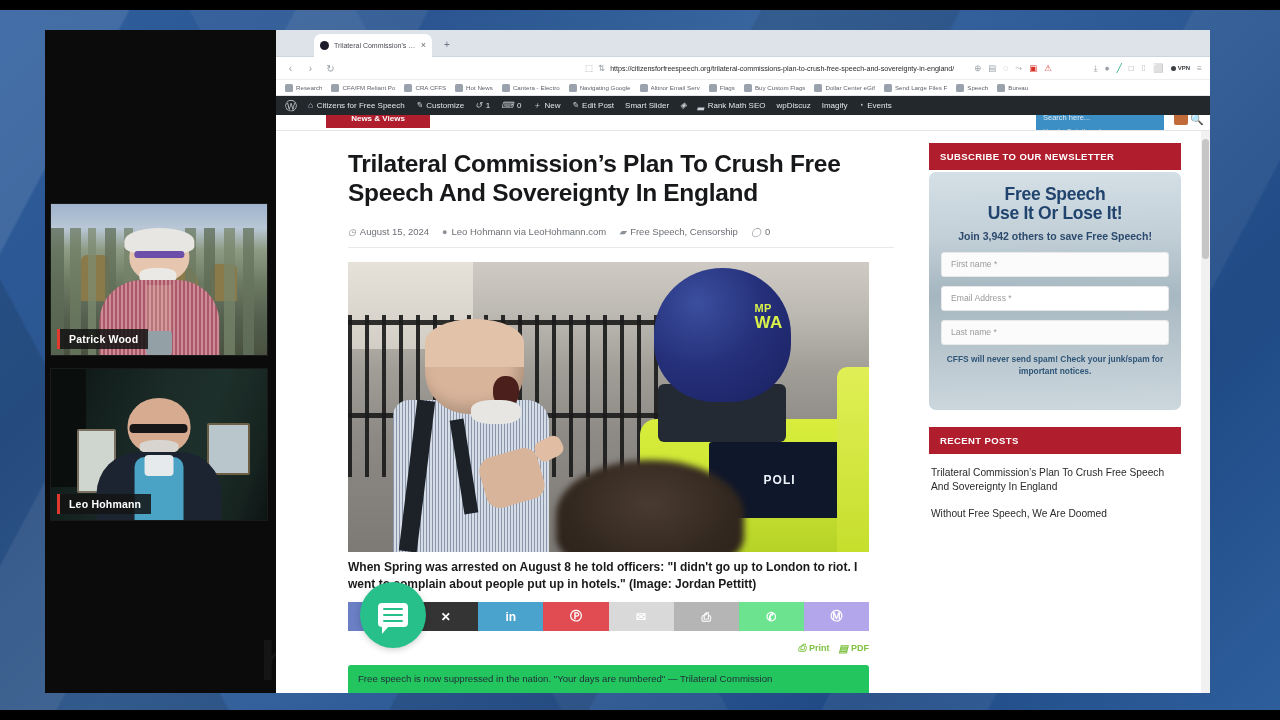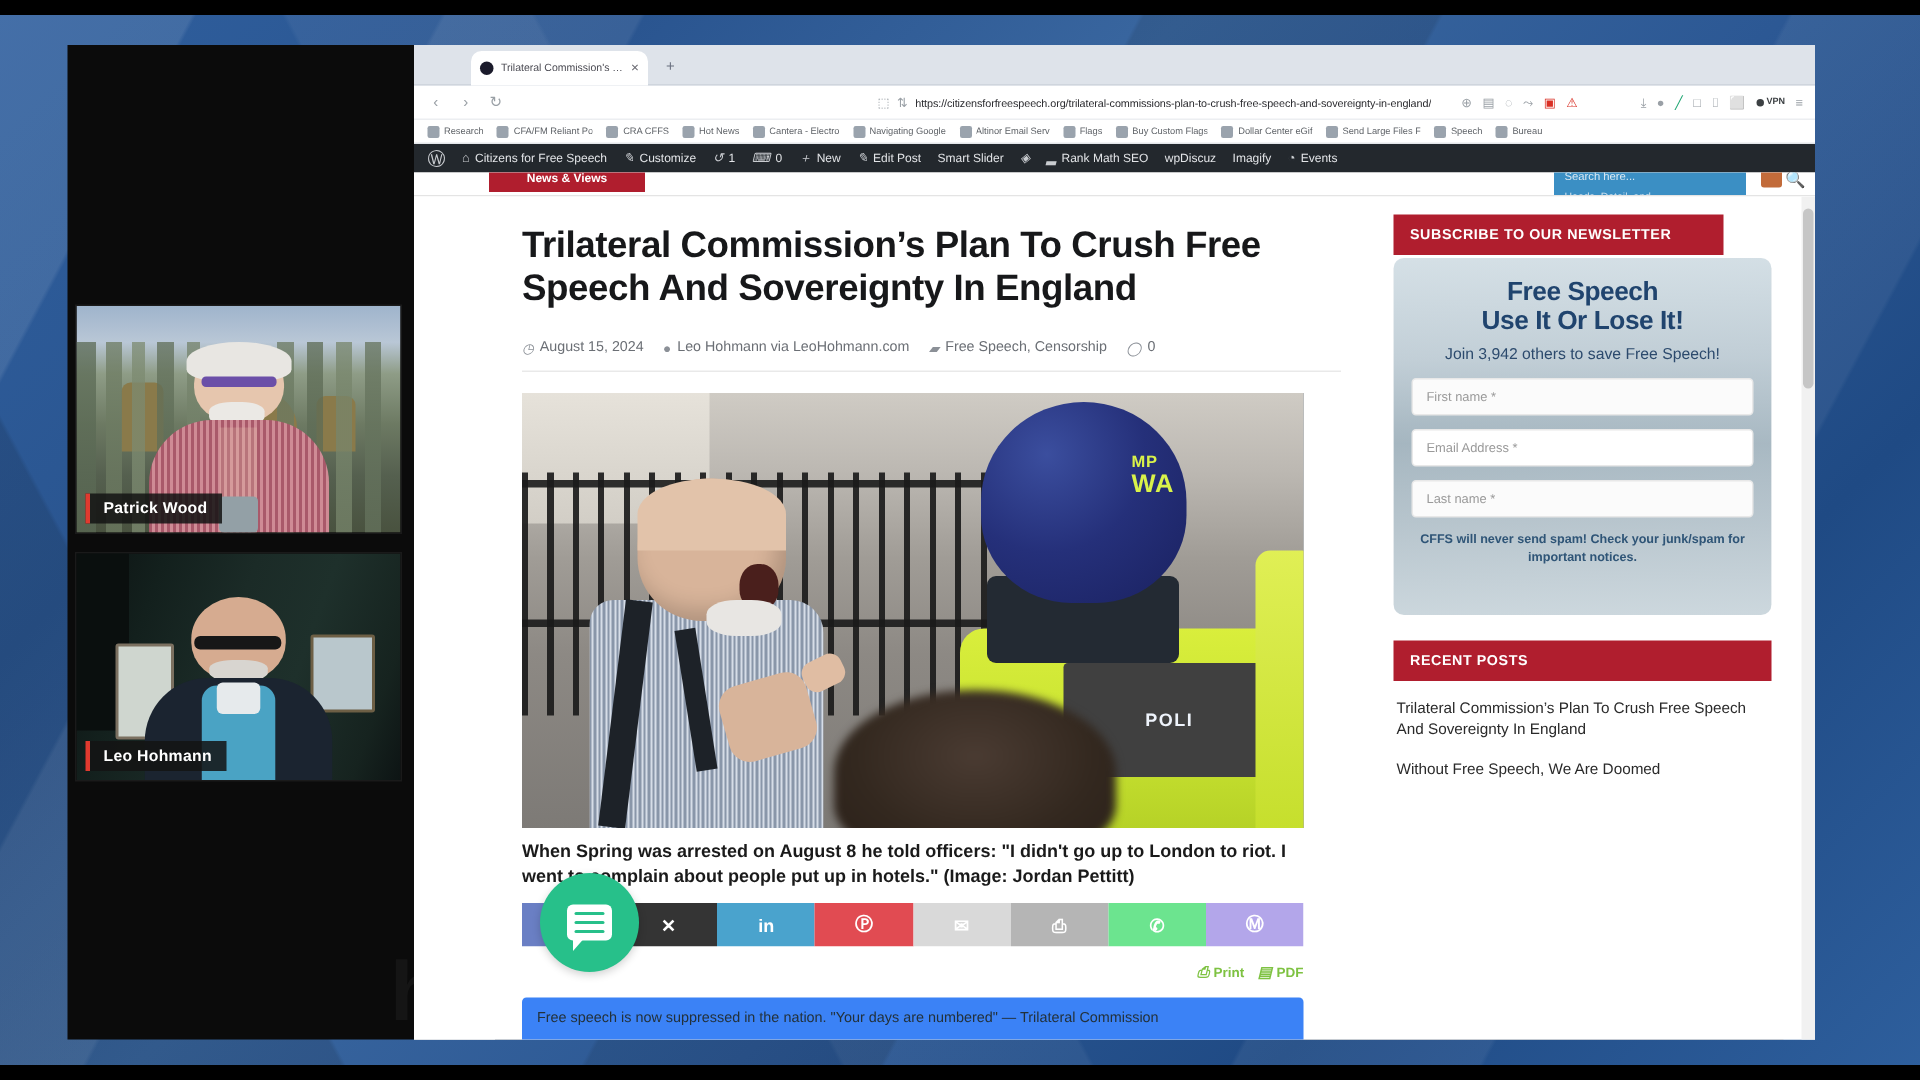--- a/index.html
+++ b/index.html
@@ -307,21 +307,21 @@
     position: absolute; left: 8%; top: 42%; width: 56%; height: 20%;
     background: #232a33; border-radius: 6px;
   }
   .vest {
     position: absolute; left: 0; top: 54%; width: 96%; height: 46%;
     background: linear-gradient(180deg, #d9ee3c 0%, #c9e331 55%, #b6d227 100%);
     border-radius: 16px 10px 0 0;
   }
   .vest-band {
     position: absolute; left: 30%; top: 62%; width: 62%; height: 26%;
-    background: #404040; border-radius: 3px;
+    background: #0f172a; border-radius: 3px;
     color:#eef3fb; font-weight:800; font-size:12px; letter-spacing:1px;
     display:flex; align-items:center; justify-content:center; overflow:hidden;
   }
   .cop2 {
     position:absolute; right:-2%; bottom:0; width:16%; height:64%;
     background: linear-gradient(180deg,#e0ef55,#c6df2d); border-radius:10px 6px 0 0;
   }
   .blur-head {
     position: absolute; left: 40%; bottom: -6%; width: 36%; height: 38%;
     background: radial-gradient(ellipse at 50% 40%, #4a3b32 0%, #33281f 60%, #2a2019 100%);
@@ -365,44 +365,44 @@
     margin-top: 11px; width: 521px; display: flex; justify-content: flex-end;
     align-items: center; gap: 9px;
   }
   .print-item {
     display: flex; align-items: center; gap: 3px;
     font-size: 9px; font-weight: 700; color: #7ec242;
   }
   .print-gly { font-size: 10px; }
 
   .quote-block {
-    margin-top: 11px; width: 521px; height: 40px; background: #3b82f6;
+    margin-top: 11px; width: 521px; height: 40px; background: #22c55e;
     border-radius: 3px 3px 0 0; padding: 7px 10px;
     font-size: 9.6px; line-height: 1.45; color: #23313a; overflow: hidden;
   }
 
   
   .side-head {
     background: #b01e2e; color: #fff; font-size: 9.5px; font-weight: 700;
-    letter-spacing: .4px; padding: 8px 11px; width: 220px;
+    letter-spacing: .4px; padding: 8px 11px; width: 252px;
   }
   .newsletter {
     margin-top: 2px; width: 252px; height: 238px; border-radius: 7px;
     background:
       linear-gradient(180deg, rgba(215,226,232,.92) 0%, rgba(200,212,220,.86) 28%, rgba(170,186,196,.80) 52%, rgba(186,199,207,.86) 74%, rgba(205,216,222,.92) 100%),
       linear-gradient(170deg, #b9c6cd 0%, #8fa4ae 40%, #a9bac3 70%, #c6d2d8 100%);
     padding: 13px 12px 12px;
     text-align: center; overflow: hidden;
   }
   .nl-h1 {
     font-size: 17.5px; font-weight: 800; color: #20446e; line-height: 1.1;
     letter-spacing: -.3px;
   }
   .nl-sub {
-    margin-top: 6px; font-size: 10.5px; font-weight: 400; color: #2c4a6d;
+    margin-top: 6px; font-size: 10.5px; font-weight: 700; color: #2c4a6d;
     line-height: 1.28;
   }
   .nl-input {
     margin-top: 9px; height: 25px; background: #fbfbfb; border-radius: 3px;
     display: flex; align-items: center; padding-left: 9px;
     font-size: 8.6px; color: #9a9a9a; border: 1px solid #e8e8e8;
   }
   .nl-input.white { background:#fff; }
   .nl-btn {
     margin-top: 10px; height: 33px; border-radius: 5px;

